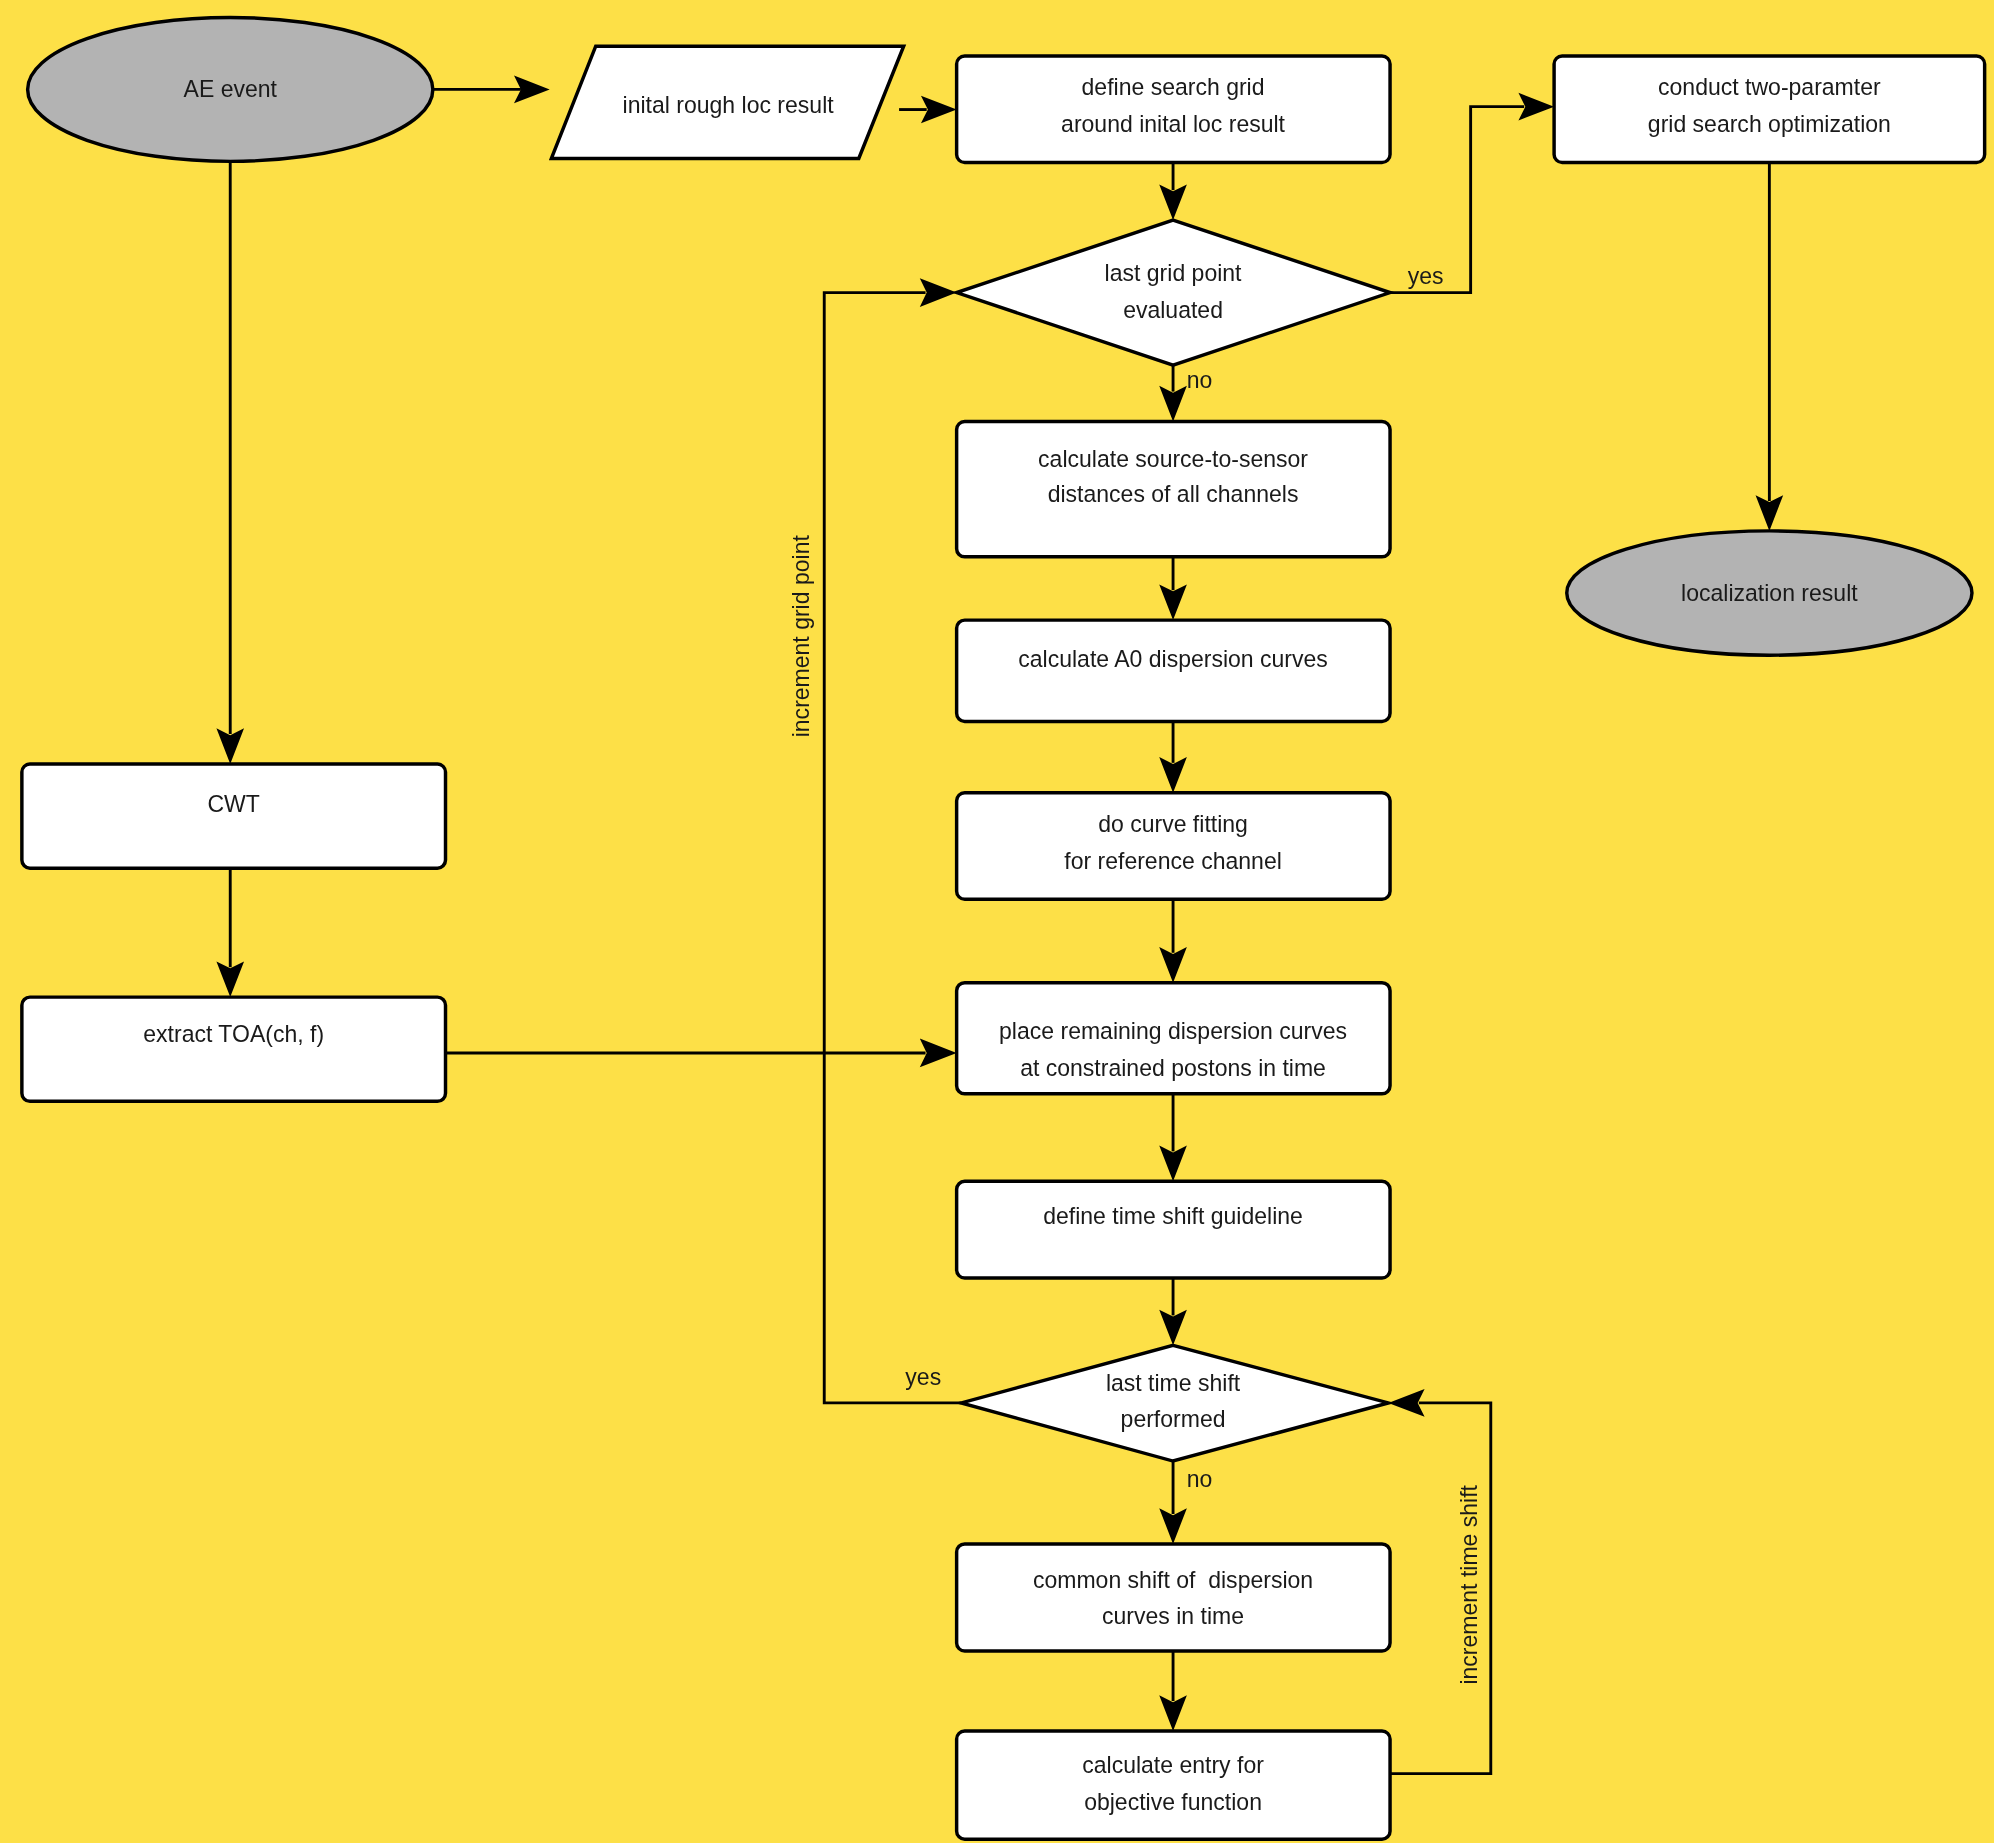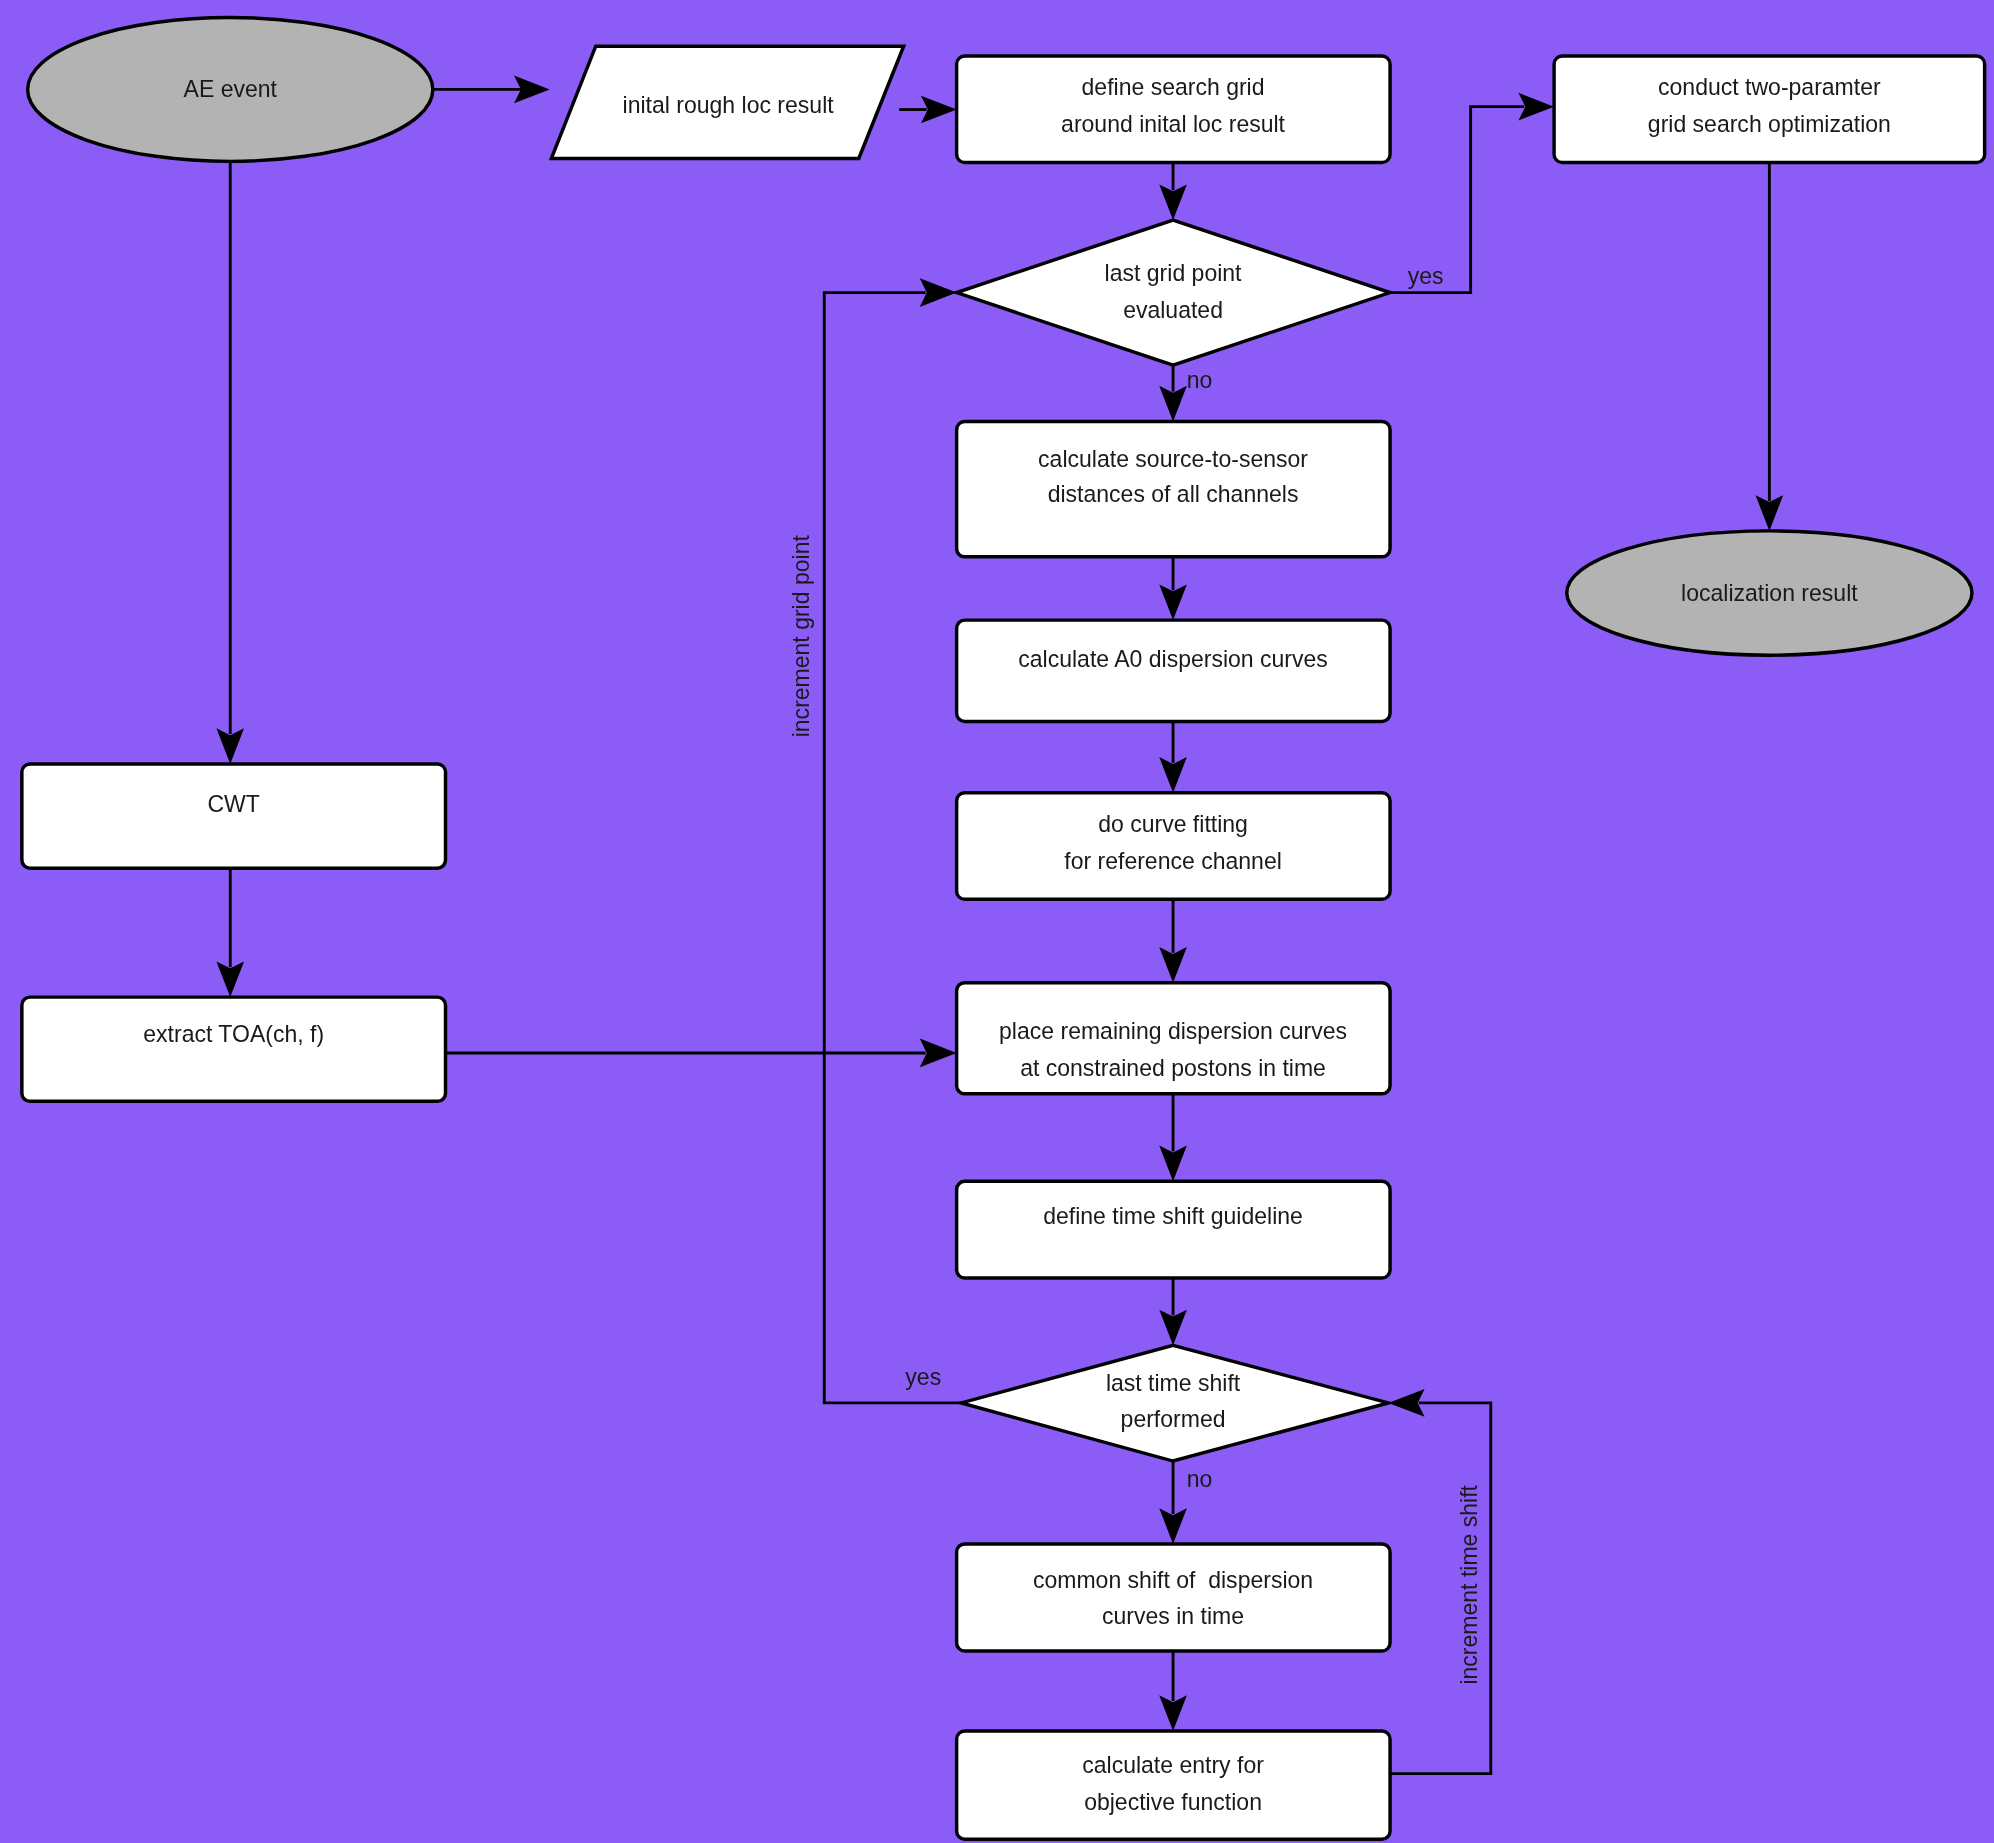--- a/index.html
+++ b/index.html
@@ -8,21 +8,21 @@
     padding: 0;
     background: #ffffff;
   }
   body {
     font-family: "Liberation Sans", sans-serif;
   }
   #flow-root {
     position: relative;
     width: 1995px;
     height: 1844px;
-    background: #8b5cf6;
+    background: #fde047;
     overflow: hidden;
   }
   svg#flow-svg {
     position: absolute;
     top: 0;
     left: 0;
     width: 1995px;
     height: 1844px;
     display: block;
   }

